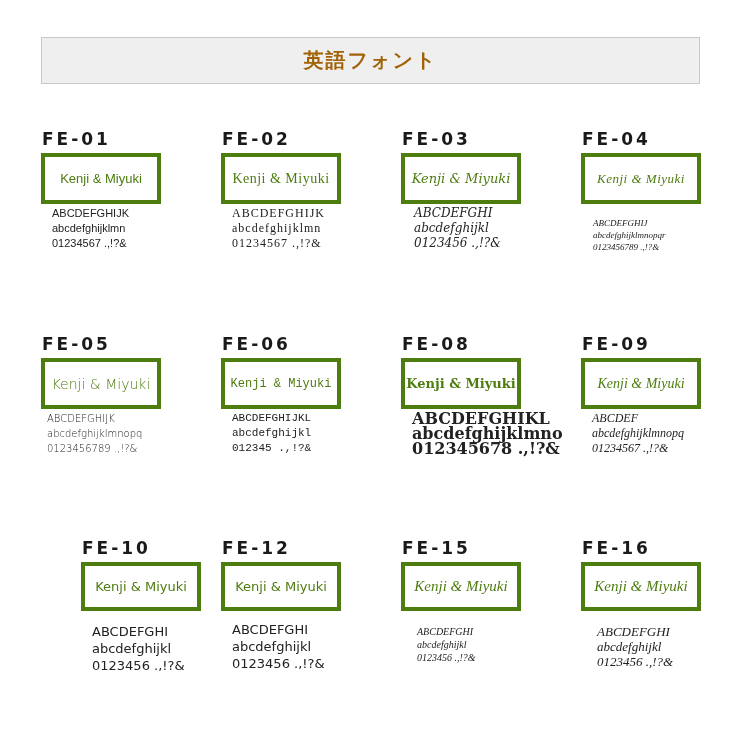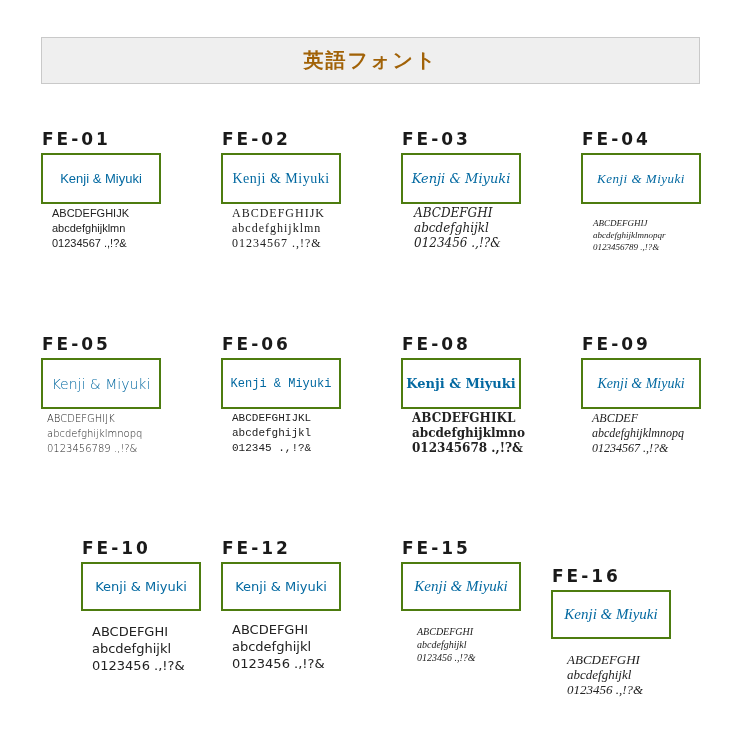--- a/index.html
+++ b/index.html
@@ -6,22 +6,22 @@
   body { width: 744px; height: 744px; position: relative; overflow: hidden; font-family: "DejaVu Sans", sans-serif; color: #222; }
   .header {
     position: absolute; left: 41px; top: 37px; width: 659px; height: 47px;
     background: #efefef; border: 1px solid #c9c9c9; box-sizing: border-box;
     display: flex; align-items: center; justify-content: center;
   }
   .header-title { font-size: 20px; font-weight: bold; letter-spacing: 2px; color: #a16207; font-family: "DejaVu Sans", sans-serif; }
   .card { position: absolute; width: 160px; }
   .code { font-family: "DejaVu Sans", sans-serif; font-weight: bold; font-size: 17px; letter-spacing: 3px; color: #1a1a1a; height: 22px; line-height: 22px; margin-left: 1px; }
   .preview {
-    margin-top: 3px; width: 120px; height: 51px; border: 2px solid #4d7c0f; box-sizing: border-box;
-    display: flex; align-items: center; justify-content: center; font-size: 13px; color: #0369a1; white-space: nowrap;
+    margin-top: 3px; width: 120px; height: 51px; border: 4px solid #4d7c0f; box-sizing: border-box;
+    display: flex; align-items: center; justify-content: center; font-size: 13px; color: #4d7c0f; white-space: nowrap;
   }
   .specimen { margin-top: 2px; margin-left: 11px; font-size: 11px; line-height: 15px; color: #222; white-space: nowrap; }
   .specimen div { height: 15px; }
 
   .f-sans { font-family: "Liberation Sans", sans-serif; }
   .f-serif { font-family: "Liberation Serif", serif; }
   .f-italic { font-family: "DejaVu Serif", serif; font-style: italic; }
   .f-script { font-family: "Liberation Serif", serif; font-style: italic; }
   .f-geo { font-family: "DejaVu Sans", sans-serif; font-weight: 200; }
   .f-mono { font-family: "Liberation Mono", monospace; }
@@ -97,21 +97,21 @@
   <div class="specimen f-mono" style="font-size:11px; margin-left:11px;">
     <div>ABCDEFGHIJKL</div>
     <div>abcdefghijkl</div>
     <div>012345 .,!?&amp;</div>
   </div>
 </div>
 
 <div class="card" style="left:401px; top:333px;">
   <div class="code">FE-08</div>
   <div class="preview f-black">Kenji &amp; Miyuki</div>
-  <div class="specimen f-black" style="font-size:12px; margin-left:11px;">
+  <div class="specimen f-black" style="font-size:16px; margin-left:11px;">
     <div>ABCDEFGHIKL</div>
     <div>abcdefghijklmno</div>
     <div>012345678 .,!?&amp;</div>
   </div>
 </div>
 
 <div class="card" style="left:581px; top:333px;">
   <div class="code">FE-09</div>
   <div class="preview f-script" style="font-size:14px;">Kenji &amp; Miyuki</div>
   <div class="specimen f-script" style="font-size:12px; margin-left:11px;">
@@ -144,21 +144,21 @@
 <div class="card" style="left:401px; top:537px;">
   <div class="code">FE-15</div>
   <div class="preview f-script" style="height:49px; font-size:15px;">Kenji &amp; Miyuki</div>
   <div class="specimen f-script" style="font-size:10px; line-height:13px; margin-left:16px; margin-top:14px;">
     <div style="height:13px;">ABCDEFGHI</div>
     <div style="height:13px;">abcdefghijkl</div>
     <div style="height:13px;">0123456 .,!?&amp;</div>
   </div>
 </div>
 
-<div class="card" style="left:551px; top:537px;margin-top:28px;">
+<div class="card" style="left:581px; top:537px;">
   <div class="code">FE-16</div>
   <div class="preview f-serif-italic" style="height:49px; font-size:15px;">Kenji &amp; Miyuki</div>
   <div class="specimen f-serif-italic" style="font-size:13px; line-height:15px; margin-left:16px; margin-top:13px;">
     <div>ABCDEFGHI</div>
     <div>abcdefghijkl</div>
     <div>0123456 .,!?&amp;</div>
   </div>
 </div>
 
 </body></html>

